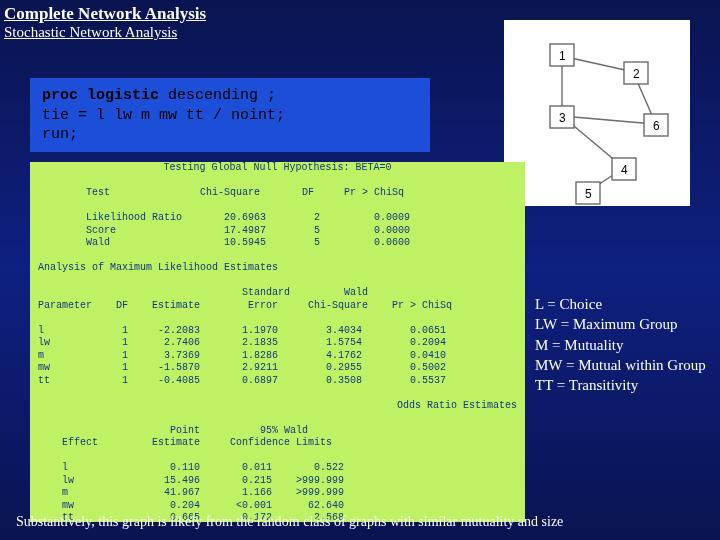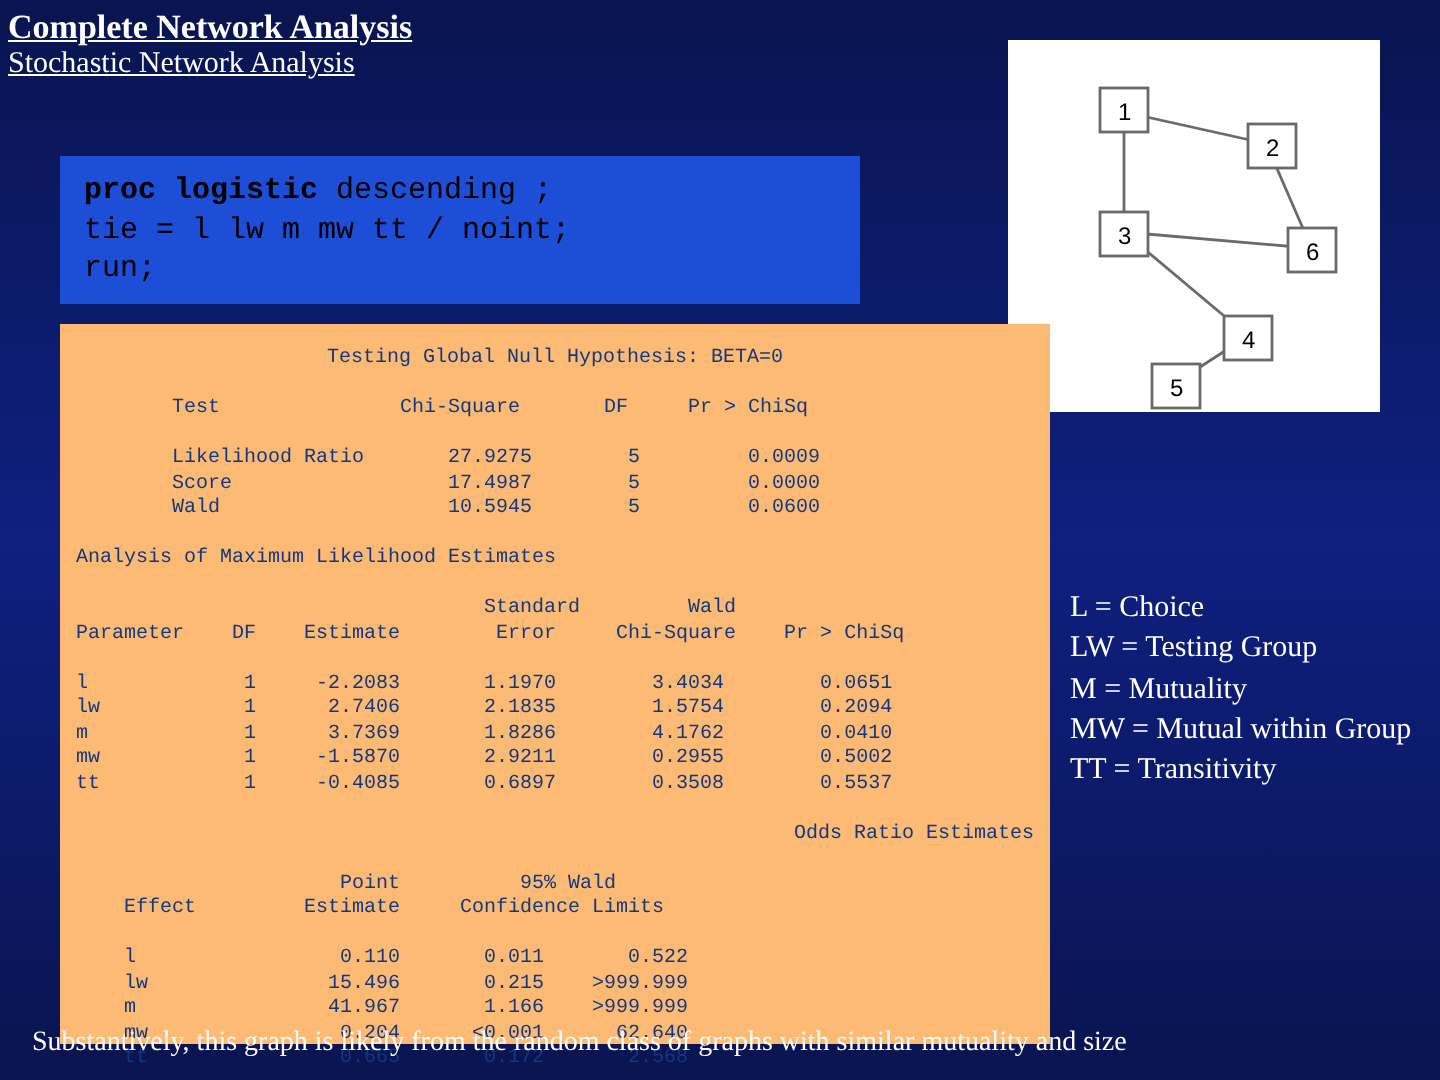--- a/index.html
+++ b/index.html
@@ -50,25 +50,25 @@
     height: 186px;
     background: white;
   }
   .graph-box svg { width: 100%; height: 100%; }
   .output-box {
     position: absolute;
     top: 162px;
     left: 30px;
     width: 495px;
     height: 360px;
-    background: #fdba74;
+    background: #bef264;
     color: #113880;
     font-family: "Lucida Console", "Courier New", monospace;
     font-size: 10px;
-    padding: 12px 8px;
+    padding: 0 8px;
     box-sizing: border-box;
     line-height: 1.25;
     white-space: pre;
   }
   .legend {
     position: absolute;
     top: 294px;
     left: 535px;
     font-size: 15px;
     line-height: 1.35;
@@ -115,21 +115,21 @@
         <text x="81" y="178" stroke="none">5</text>
       <rect x="140" y="94" width="24" height="22" fill="white"></rect>
         <text x="149" y="110" stroke="none">6</text>
     </g>
   </svg>
 </div>
 
 <div class="output-box"><div style="text-align:center">Testing Global Null Hypothesis: BETA=0</div>
 <span>        Test               Chi-Square       DF     Pr &gt; ChiSq</span>
 
-<span>        Likelihood Ratio       27.9275        5         0.0009</span>
+<span>        Likelihood Ratio       20.6963        2         0.0009</span>
 <span>        Score                  17.4987        5         0.0000</span>
 <span>        Wald                   10.5945        5         0.0600</span>
 
 <div style="text-align:left">Analysis of Maximum Likelihood Estimates</div>
 <span>                                  Standard         Wald</span>
 <span>Parameter    DF    Estimate        Error     Chi-Square    Pr &gt; ChiSq</span>
 
 <span>l             1     -2.2083       1.1970        3.4034        0.0651</span>
 <span>lw            1      2.7406       2.1835        1.5754        0.2094</span>
 <span>m             1      3.7369       1.8286        4.1762        0.0410</span>
@@ -141,19 +141,19 @@
 <span>    Effect         Estimate     Confidence Limits</span>
 
 <span>    l                 0.110       0.011       0.522</span>
 <span>    lw               15.496       0.215    &gt;999.999</span>
 <span>    m                41.967       1.166    &gt;999.999</span>
 <span>    mw                0.204      &lt;0.001      62.640</span>
 <span>    tt                0.665       0.172       2.568</span></div>
 
 <div class="legend">
   <div>L = Choice</div>
-  <div>LW = Testing Group</div>
+  <div>LW = Maximum Group</div>
   <div>M = Mutuality</div>
   <div>MW = Mutual within Group</div>
   <div>TT = Transitivity</div>
 </div>
 
 <div class="footer">Substantively, this graph is likely from the random class of graphs with similar mutuality and size</div>
 
 </body></html>

